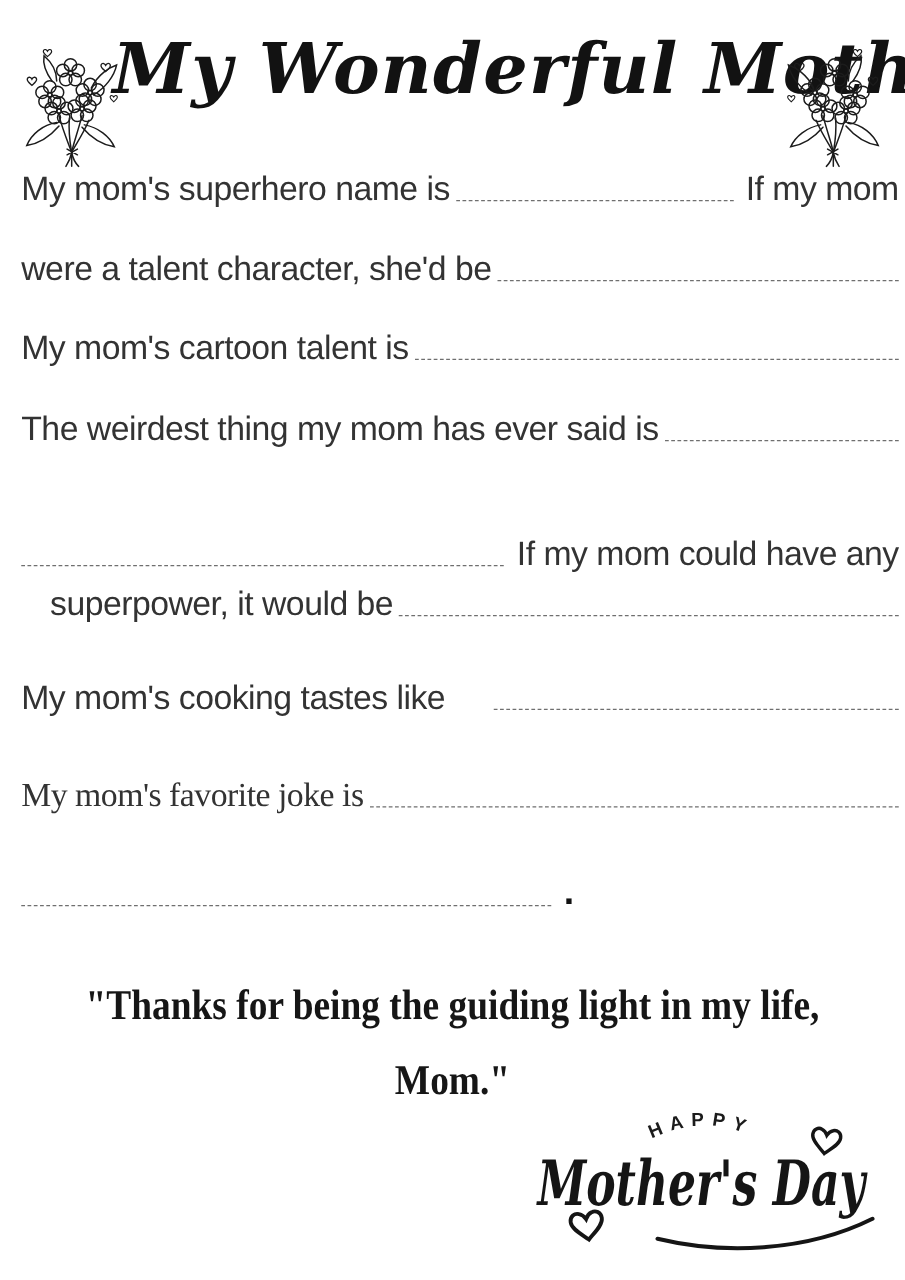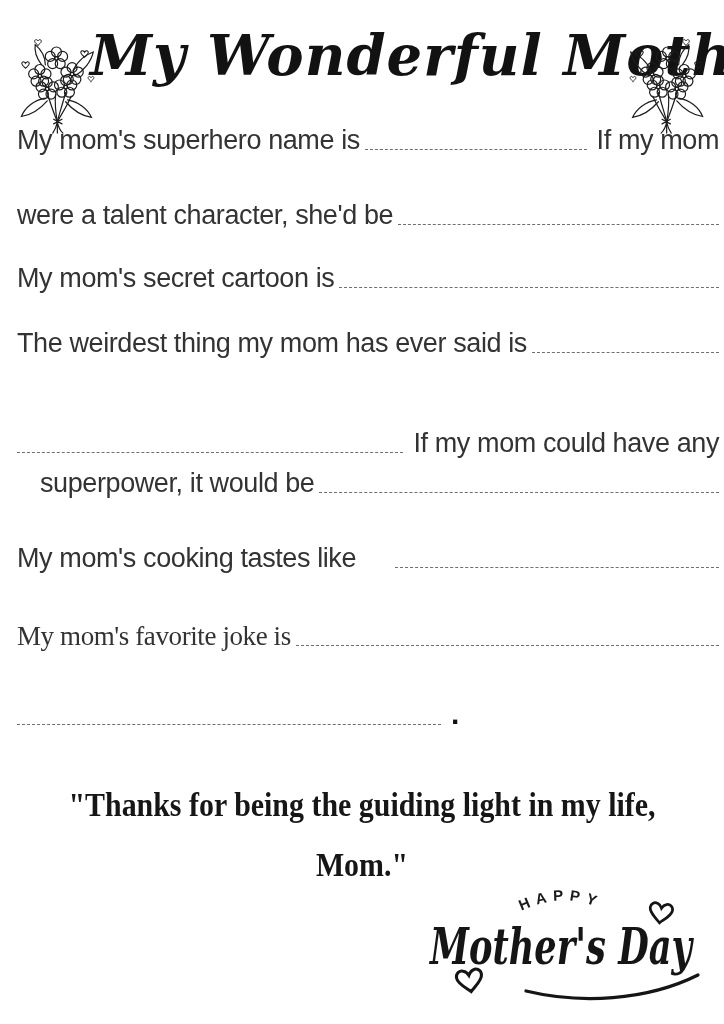--- a/index.html
+++ b/index.html
@@ -33,21 +33,21 @@
   }
   .row .pre{padding-right:5px;}
   .row .post{padding-left:10px;}
   .blank{
     flex:1 1 auto;min-width:40px;
     border-bottom:1px dashed #6f6f6f;
     margin-bottom:4px;
   }
   .blank.fixed{flex:0 0 auto;width:424px;}
   .dot{font-weight:700;font-size:30px;padding-left:10px;color:#111;}
-  .r1{top:118px;} .r2{top:193px;} .r3{top:256px;} .r4{top:321px;}
+  .r1{top:129px;} .r2{top:193px;} .r3{top:256px;} .r4{top:321px;}
   .r5{top:421px;} .r6{top:461px;margin-left:23px;} .r7{top:536px;gap:34px;} .r8{top:614px;font-family:Liberation Serif, serif;}
   .r9{top:693px;}
   
   .quote{
     position:absolute;top:775px;left:0;right:0;
     text-align:center;
     font-family:cursive;
     font-weight:700;font-size:34px;line-height:60px;
     color:#161616;
     transform:scaleX(0.88);transform-origin:50% 0;
@@ -131,21 +131,21 @@
     <span class="blank"></span>
     <span class="post">If my mom</span>
   </div>
 
   <div class="row r2">
     <span class="pre">were a talent character, she'd be</span>
     <span class="blank"></span>
   </div>
 
   <div class="row r3">
-    <span class="pre">My mom's secret cartoon is</span>
+    <span class="pre">My mom's cartoon talent is</span>
     <span class="blank"></span>
   </div>
 
   <div class="row r4">
     <span class="pre">The weirdest thing my mom has ever said is</span>
     <span class="blank"></span>
   </div>
 
   <div class="row r5">
     <span class="blank"></span>

